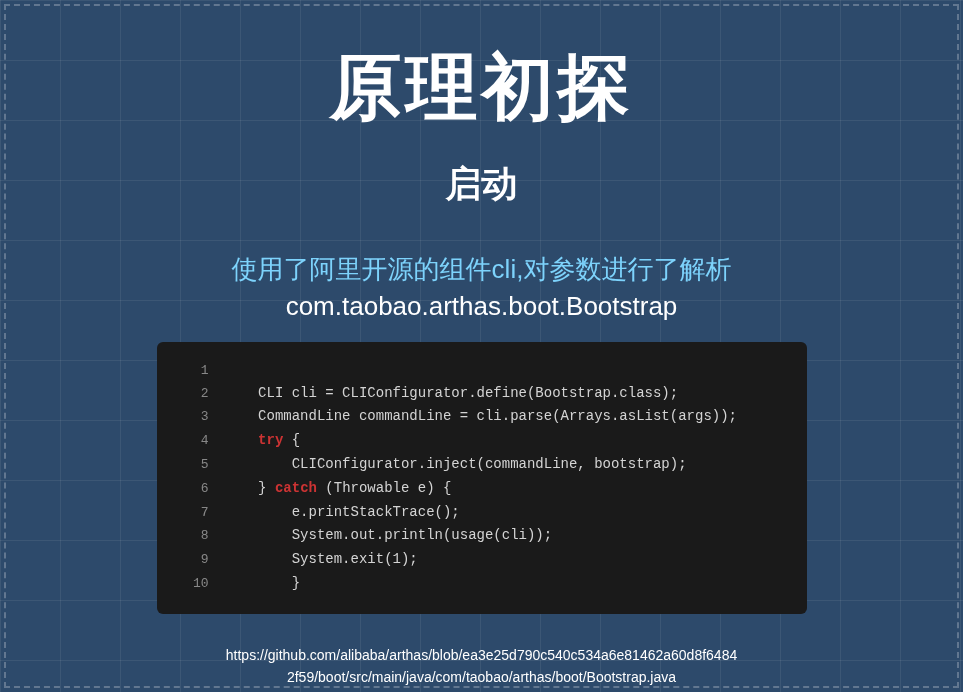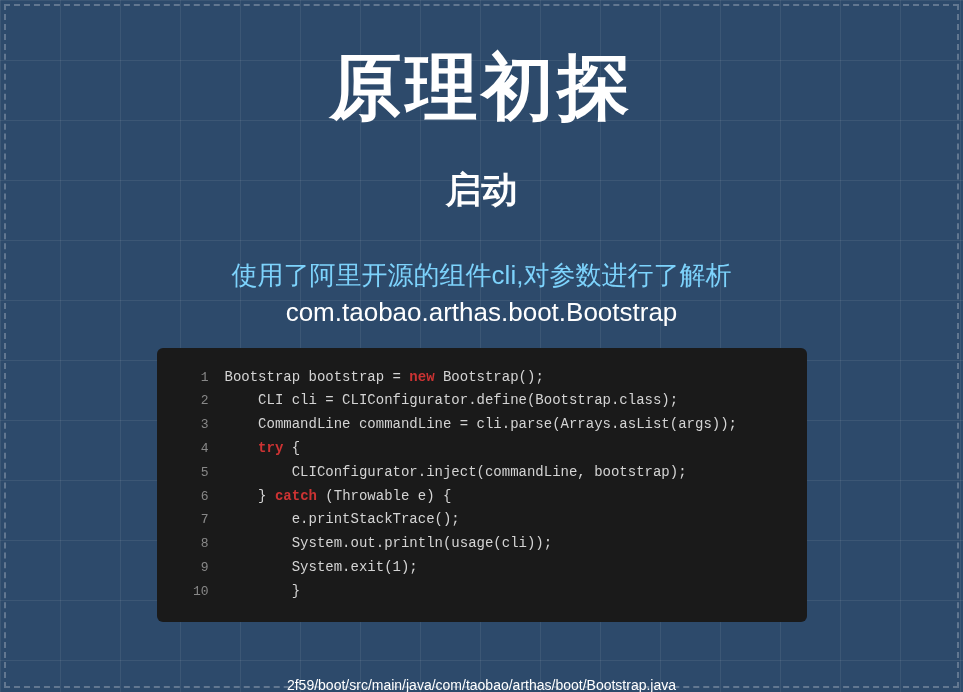--- a/index.html
+++ b/index.html
@@ -27,21 +27,21 @@
 
     .main-title {
       margin-top: 40px;
       font-size: 72px;
       font-weight: 900;
       color: #ffffff;
       letter-spacing: 4px;
     }
 
     .subtitle {
-      margin-top: 30px;
+      margin-top: 24px;
       font-size: 36px;
       font-weight: 700;
       color: #ffffff;
       text-align: center;
     }
 
     .description {
       margin-top: 40px;
       font-size: 26px;
       color: #7dd3fc;
@@ -117,21 +117,20 @@
 <h2 class="subtitle">启动</h2>
 
 <p class="description">使用了阿里开源的组件cli,对参数进行了解析</p>
 
 <p class="class-name">com.taobao.arthas.boot.Bootstrap</p>
 
 <div class="code-block">
 
   <div class="code-line">
     <span class="line-num">1</span>
-    <span class="code-content">Bootstrap bootstrap = <span class="kw-new">new</span> Bootstrap();</span>
   </div>
 
   <div class="code-line">
     <span class="line-num">2</span>
     <span class="code-content">    CLI cli = CLIConfigurator.define(Bootstrap.class);</span>
   </div>
 
   <div class="code-line">
     <span class="line-num">3</span>
     <span class="code-content">    CommandLine commandLine = cli.parse(Arrays.asList(args));</span>
@@ -168,15 +167,15 @@
   </div>
 
   <div class="code-line">
     <span class="line-num">10</span>
     <span class="code-content">        }</span>
   </div>
 
 </div>
 
 <div class="footer-link">
-  <br>
+  <span>https://github.com/alibaba/arthas/blob/ea3e25d790c540c534a6e81462a60d8f6484</span><br>
   <span>2f59/boot/src/main/java/com/taobao/arthas/boot/Bootstrap.java</span>
 </div>
 
 </body></html>

